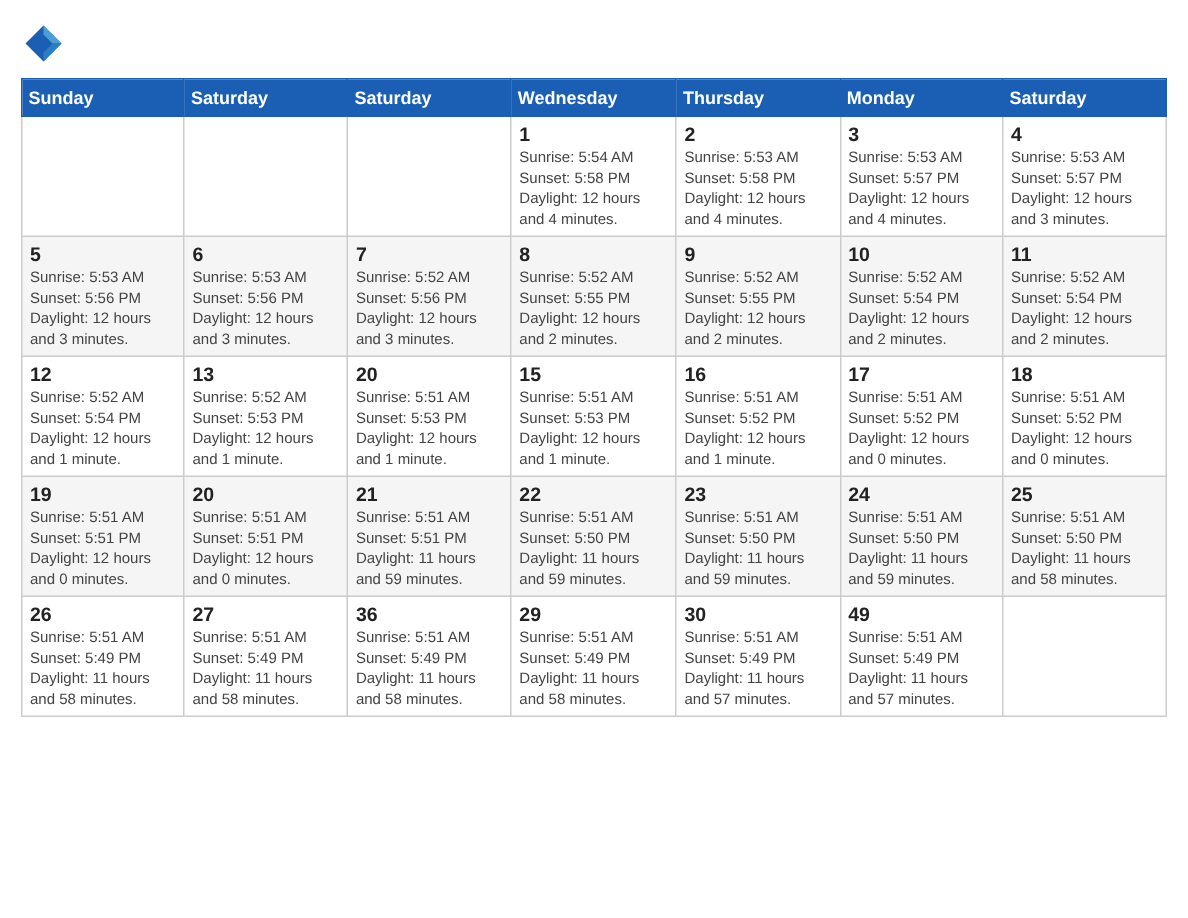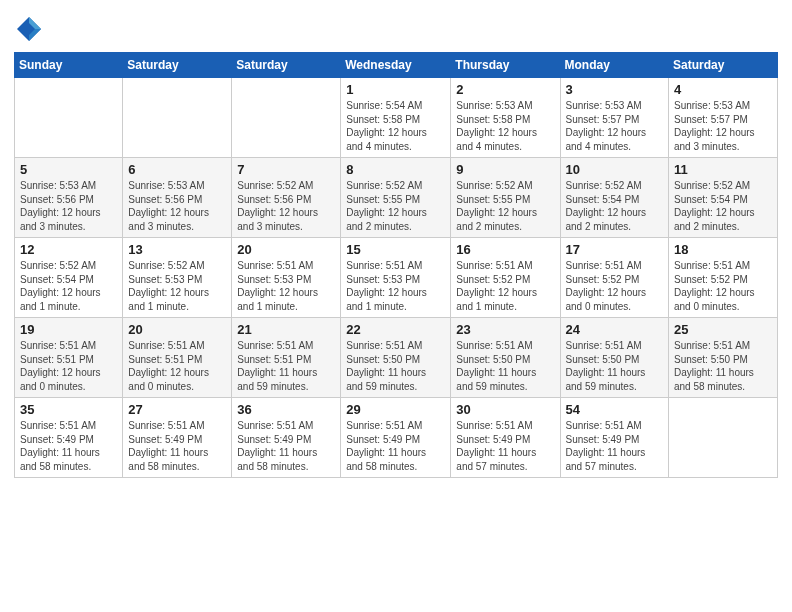--- a/index.html
+++ b/index.html
@@ -310,21 +310,21 @@
           <td>
             <div class="day-number">25</div>
             <div class="day-info" style="white-space: pre-line;">Sunrise: 5:51 AM
 Sunset: 5:50 PM
 Daylight: 11 hours
 and 58 minutes.</div>
           </td>
         </tr>
         <tr>
           <td>
-            <div class="day-number">35</div>
+            <div class="day-number">26</div>
             <div class="day-info" style="white-space: pre-line;">Sunrise: 5:51 AM
 Sunset: 5:49 PM
 Daylight: 11 hours
 and 58 minutes.</div>
           </td>
           <td>
             <div class="day-number">27</div>
             <div class="day-info" style="white-space: pre-line;">Sunrise: 5:51 AM
 Sunset: 5:49 PM
 Daylight: 11 hours
@@ -345,21 +345,21 @@
 and 58 minutes.</div>
           </td>
           <td>
             <div class="day-number">30</div>
             <div class="day-info" style="white-space: pre-line;">Sunrise: 5:51 AM
 Sunset: 5:49 PM
 Daylight: 11 hours
 and 57 minutes.</div>
           </td>
           <td>
-            <div class="day-number">54</div>
+            <div class="day-number">49</div>
             <div class="day-info" style="white-space: pre-line;">Sunrise: 5:51 AM
 Sunset: 5:49 PM
 Daylight: 11 hours
 and 57 minutes.</div>
           </td>
           <td class="empty"></td>
         </tr>
       </tbody>
   </table>
 </div>

